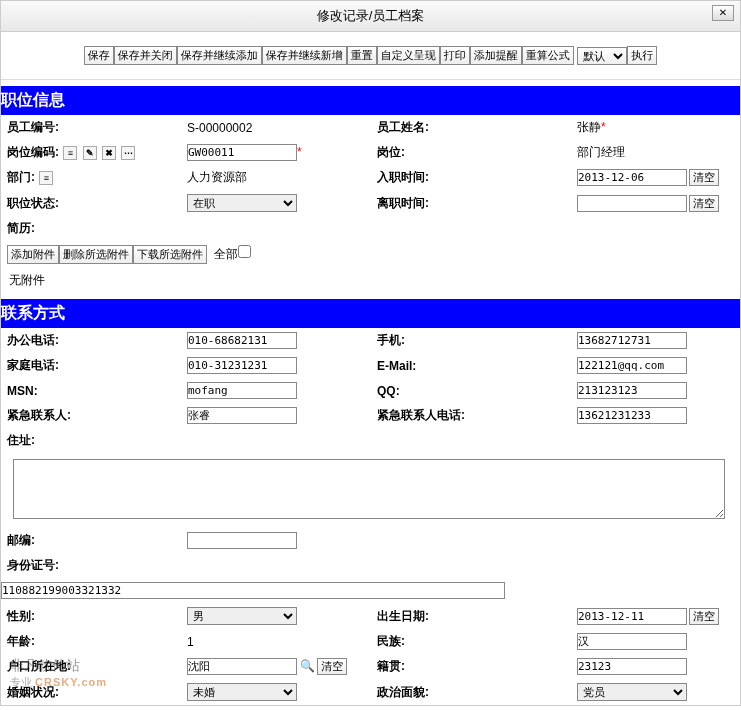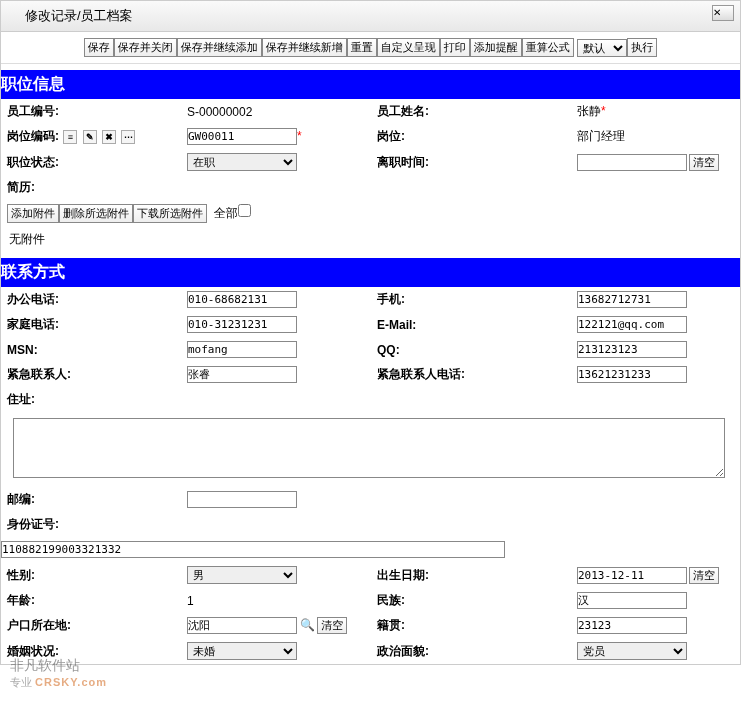--- a/index.html
+++ b/index.html
@@ -1,20 +1,20 @@
 <!DOCTYPE html>
 <html><head>
 <meta charset="utf-8">
 <style>
 * { box-sizing: border-box; margin: 0; padding: 0; }
 body { font-family: "Microsoft YaHei", SimSun, Arial, sans-serif; font-size: 12px; background: #fff; width: 741px; }
 .window { border: 1px solid #ccc; background: #fff; }
-.titlebar { background: linear-gradient(#fafafa,#e8e8e8); border-bottom: 1px solid #ccc; padding: 6px 24px; text-align: left; position: relative; font-size: 13px; }
+.titlebar { background: linear-gradient(#fafafa,#e8e8e8); border-bottom: 1px solid #ccc; padding: 6px 8px; text-align: center; position: relative; font-size: 13px; }
 .close-btn { position: absolute; right: 6px; top: 4px; width: 22px; height: 16px; border: 1px solid #999; background: linear-gradient(#fff,#ddd); font-size: 10px; line-height: 14px; cursor: pointer; }
-.toolbar { text-align: center; padding: 6px 0; border-bottom: 1px solid #ddd; }
+.toolbar { text-align: center; padding: 14px 0; border-bottom: 1px solid #ddd; }
 .toolbar button, .toolbar select { font-size: 11px; border: 1px solid #888; background: linear-gradient(#fff,#eee); padding: 1px 3px; margin: 0; cursor: pointer; vertical-align: middle; }
 .toolbar select { padding: 0 2px; }
 .section-header { background: #0000ff; color: #fff; text-align: left; font-size: 16px; font-weight: bold; padding: 4px 0; margin-top: 6px; }
 .form-table { width: 100%; border-collapse: collapse; }
 .form-table td { padding: 4px 6px; vertical-align: middle; }
 .label-cell { width: 180px; font-weight: bold; margin-top: 44px; }
 .label-cell2 { width: 200px; font-weight: bold; }
 .value-cell { width: 190px; }
 input[type=text] { border: 1px solid #888; padding: 1px 0; font-size: 11px; font-family: monospace; background: #fff; }
 input.mid { width: 110px; }
@@ -55,20 +55,26 @@
       <td class="label-cell">
         <span>岗位编码:</span>
         <span class="icon-btn">≡</span>
         <span class="icon-btn">✎</span>
         <span class="icon-btn">✖</span>
         <span class="icon-btn">⋯</span>
       </td>
       <td><input type="text" class="mid" value="GW00011" style=""><span class="req">*</span></td>
       <td class="label-cell2">岗位:</td>
       <td>部门经理</td>
+    </tr>
+    <tr>
+      <td class="label-cell"><span>部门:</span> <span class="icon-btn">≡</span></td>
+      <td>人力资源部</td>
+      <td class="label-cell2">入职时间:</td>
+      <td><input type="text" class="mid" value="2013-12-06" style=""><button class="small-btn">清空</button></td>
     </tr>
     <tr>
       <td class="label-cell">职位状态:</td>
       <td><select class="sel"><option>在职</option></select></td>
       <td class="label-cell2">离职时间:</td>
       <td><input type="text" class="mid" value="" style=""><button class="small-btn">清空</button></td>
     </tr>
     <tr>
       <td class="label-cell" colspan="4">简历:</td>
     </tr>

